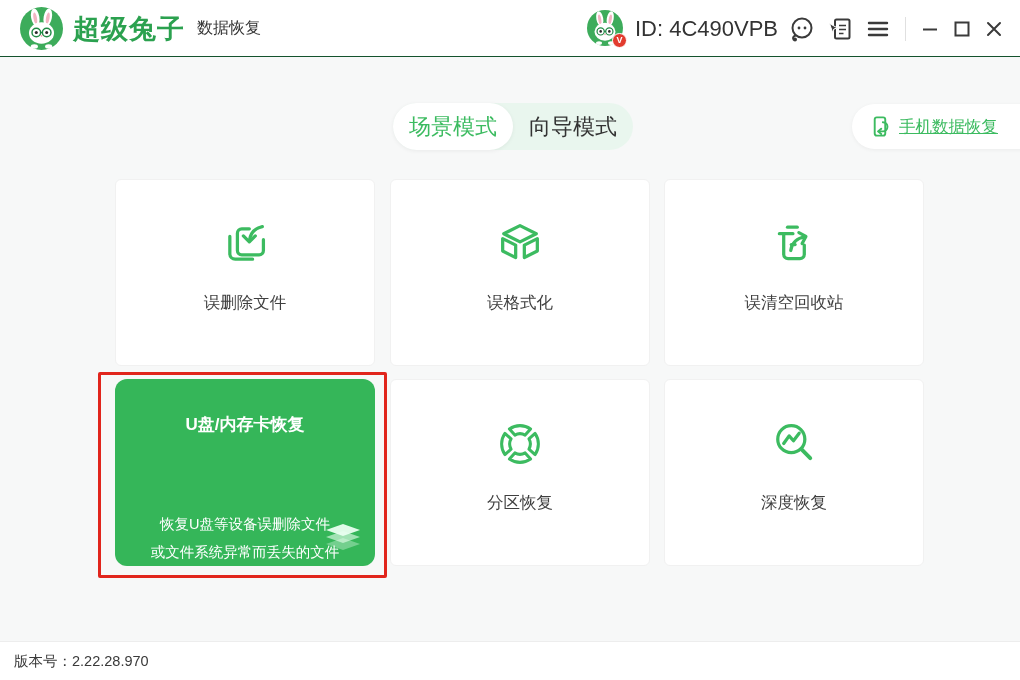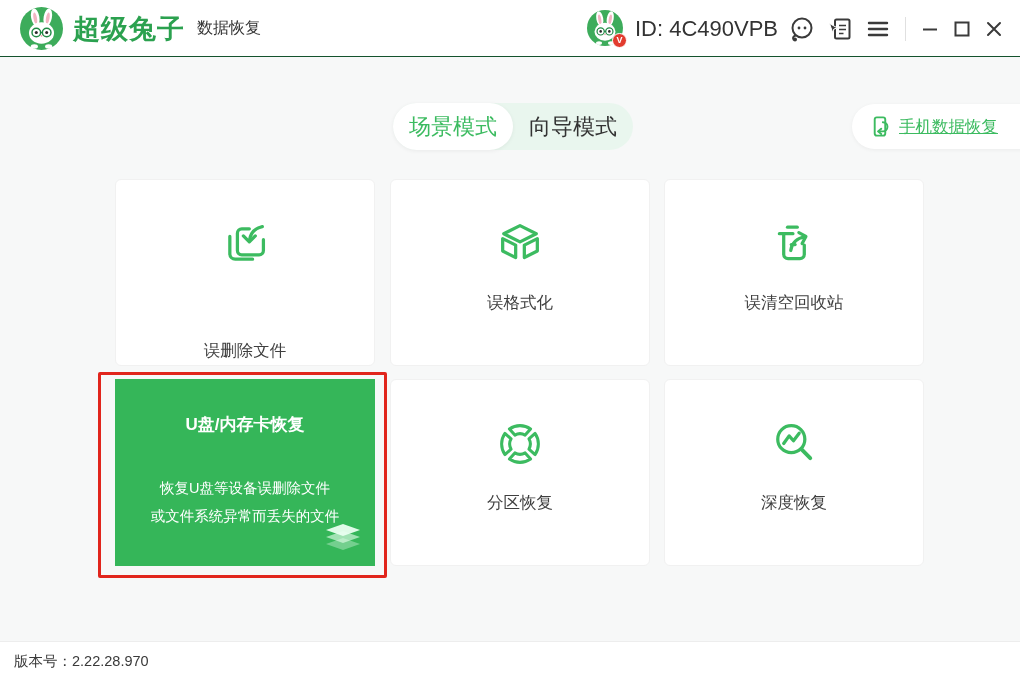--- a/index.html
+++ b/index.html
@@ -28,28 +28,28 @@
   .tab.active { background:#fff; color:#3cbb60; box-shadow:0 1px 4px rgba(0,0,0,.06); }
 
   
   .phone-btn { position:absolute; left:852px; top:104px; width:200px; height:45px; background:#fff; border-radius:23px; display:flex; align-items:center; padding-left:16px; gap:8px; box-shadow:0 1px 4px rgba(0,0,0,.05); cursor:pointer; z-index:2; }
   .phone-btn span { color:#3cbb60; font-size:16.5px; white-space:nowrap;text-decoration:underline; }
 
   
   .card { position:absolute; width:260px; height:187px; background:#fff; border:1px solid #f1f1f1; border-radius:6px; display:flex; flex-direction:column; align-items:center; cursor:pointer; }
   .card .cicon { margin-top:38px; height:52px; display:flex; align-items:center; justify-content:center; }
   .card .clabel { margin-top:22px; font-size:16.5px; color:#3f3f3f; }
-  .c1 { left:115px; top:179px;gap:48px; }
+  .c1 { left:115px; top:179px; }
   .c2 { left:390px; top:179px;text-align:right; }
   .c3 { left:664px; top:179px; }
   .c4 { left:115px; top:379px; }
   .c5 { left:390px; top:379px; }
   .c6 { left:664px; top:379px; }
 
-  .card.green { background:#35b659; border:none; border-radius:0; color:#fff; }
+  .card.green { background:#35b659; border:none; border-radius:12px; color:#fff;justify-content:space-between; }
   .card.green .gtitle { margin-top:34px; font-size:17px; font-weight:bold; color:#fff; }
   .card.green .gdesc { margin-top:38px; font-size:14.5px; line-height:28px; color:#fff; text-align:center; }
   .stack-icon { position:absolute; right:13px; bottom:9px; }
 
   .highlight-box { position:absolute; left:98px; top:372px; width:289px; height:206px; border:3px solid #e1251c; border-radius:2px; z-index:5; pointer-events:none; }
 
   
   .footer { position:absolute; left:0; top:641px; width:1020px; height:39px; background:#fff; border-top:1px solid #ededed; }
   .footer .ver { position:absolute; left:14px; top:0; line-height:39px; font-size:14.5px; color:#3a3a3a; }
 </style>

